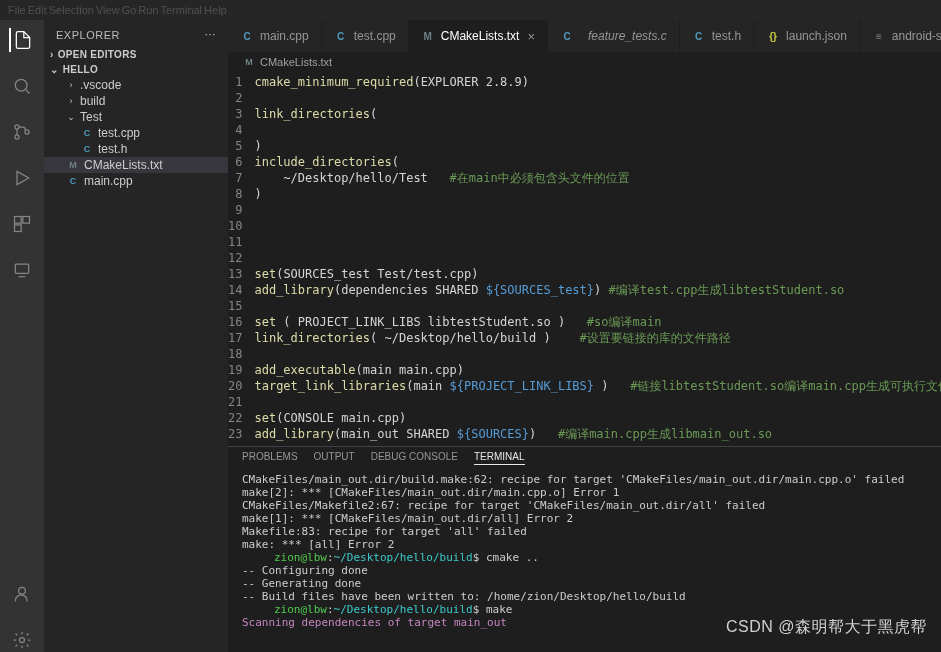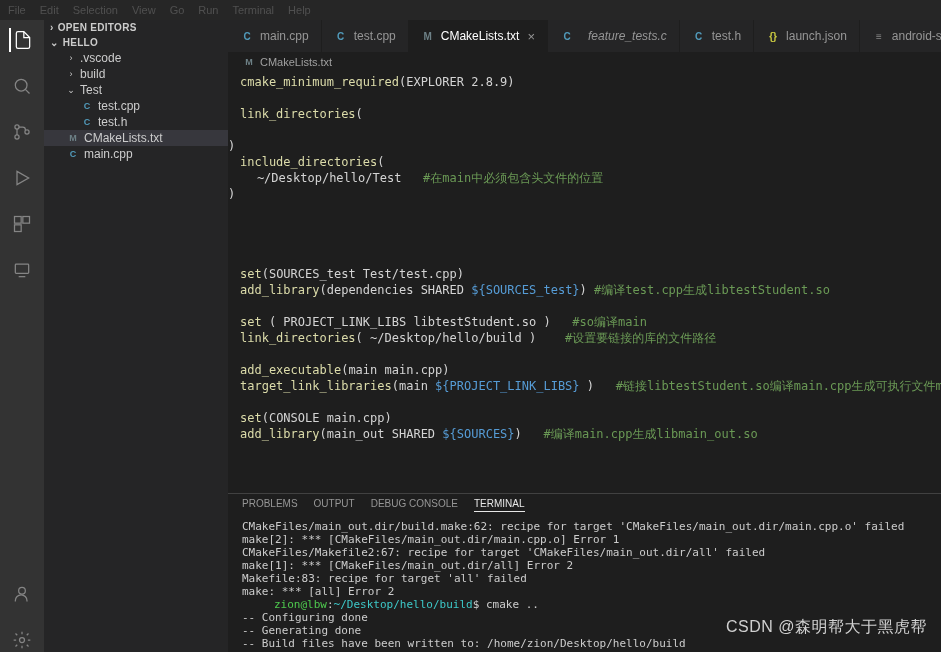--- a/index.html
+++ b/index.html
@@ -1,17 +1,17 @@
 <!DOCTYPE html>
 <html><head>
 <meta charset="utf-8">
 <style>
 * { margin: 0; padding: 0; box-sizing: border-box; }
 body { font-family: "Segoe UI", Arial, sans-serif; background: #1e1e1e; color: #cccccc; width: 941px; height: 652px; overflow: hidden; font-size: 12px; }
-.menubar { height: 20px; background: #333333; color: #999; font-size: 11px; padding: 2px 8px; display: flex; gap: 14px; align-items: center; opacity: 0.4; }
+.menubar { height: 20px; background: #333333; color: #999; font-size: 11px; padding: 2px 8px; display: flex; gap: 2px; align-items: center; opacity: 0.4; }
 .main { display: flex; height: calc(100% - 20px); }
 .activity-bar { width: 44px; background: #333333; display: flex; flex-direction: column; align-items: center; padding-top: 8px; gap: 22px; }
 .activity-bar .ab-icon { width: 24px; height: 24px; color: #858585; display: flex; align-items: center; justify-content: center; }
 .activity-bar .ab-icon.active { color: #fff; border-left: 2px solid #fff; margin-left: -2px; padding-left: 2px; }
 .activity-bar .spacer { flex: 1; }
 .sidebar { width: 184px; background: #252526; display: flex; flex-direction: column; }
 .sidebar-header { padding: 8px 12px 6px; font-size: 11px; color: #bbbbbb; letter-spacing: 0.5px; display: flex; justify-content: space-between; align-items: center; }
 .section-header { padding: 2px 6px; font-size: 10px; color: #cccccc; font-weight: bold; letter-spacing: 0.3px; display:flex; align-items:center; gap:4px; }
 .tree { font-size: 12px; }
 .tree-item { padding: 1px 8px; display: flex; align-items: center; gap: 4px; white-space: nowrap; cursor: pointer; color:#cccccc; }
@@ -23,26 +23,26 @@
 .editor-area { flex: 1; display: flex; flex-direction: column; background: #1e1e1e; min-width: 0; }
 .tabs { height: 32px; background: #252526; display: flex; align-items: stretch; overflow:hidden; }
 .tab { padding: 0 12px; display: flex; align-items: center; gap: 6px; font-size: 12px; color: #969696; border-right: 1px solid #1e1e1e; cursor: pointer; white-space:nowrap; }
 .tab.active { background: #1e1e1e; color: #ffffff; }
 .tab .fi { font-size:10px; }
 .tab .close { color:#969696; font-size:13px; margin-left:2px; }
 .breadcrumb { height: 20px; padding: 2px 14px; font-size: 11px; color: #a0a0a0; display:flex; align-items:center; gap:4px; }
 .code-area { flex: 1; display: flex; font-family: Consolas, monospace; font-size: 12px; overflow: hidden; }
 .gutter { width: 40px; text-align: right; color: #858585; padding-right: 12px; line-height: 16px; padding-top:2px; }
 .code { flex: 1; line-height: 16px; white-space: pre; padding-top:2px; }
-.code .kw { color: #dcdcaa; margin-left: 12px; }
+.code .kw { color: #dcdcaa; }
 .code .cmt { color: #6a9955; }
 .code .punc { color: #d4d4d4; }
 .code .param { color: #d4d4d4; }
 .code .varref { color: #569cd6; }
-.panel { height: 159px; border-top: 1px solid #414141; background: #1e1e1e; display:flex; flex-direction:column; }
+.panel { height: 206px; border-top: 1px solid #414141; background: #1e1e1e; display:flex; flex-direction:column; }
 .panel-tabs { display: flex; gap: 16px; padding: 4px 14px; font-size: 10px; color: #969696; }
 .panel-tabs .ptab.active { color: #e7e7e7; border-bottom: 1px solid #e7e7e7; padding-bottom: 2px; }
 .terminal { flex:1; font-family: Consolas, monospace; font-size: 11px; padding: 4px 14px; line-height: 13px; white-space: pre; color: #cccccc; overflow:hidden; }
 .terminal .grn { color: #4ec94e; margin-left: 32px; }
 .terminal .cyn { color: #3dc9c9; }
 .terminal .mag { color: #c586c0; }
 .watermark { position: absolute; right: 14px; bottom: 14px; color: #d0d0d0; font-size: 16px; font-family: Arial,sans-serif; letter-spacing:0.5px; pointer-events: none; }
 svg { display:block; }
 </style>
 </head>
@@ -108,20 +108,24 @@
       </div>
     <div class="ab-icon">
         <svg width="20" height="20" viewBox="0 0 24 24" fill="none" stroke="currentColor" stroke-width="1.5">
           <circle cx="12" cy="12" r="3"></circle>
           <path d="M12 2v3M12 19v3M4.2 4.2l2.1 2.1M17.7 17.7l2.1 2.1M2 12h3M19 12h3M4.2 19.8l2.1-2.1M17.7 6.3l2.1-2.1"></path>
         </svg>
       </div>
   </div>
 
   <div class="sidebar">
+    <div class="sidebar-header">
+      <span>EXPLORER</span>
+      <span>⋯</span>
+    </div>
     <div class="section-header">
         <span class="chev">›</span>
         <span>OPEN EDITORS</span>
       </div>
     <div class="section-header">
         <span class="chev">⌄</span>
         <span>HELLO</span>
       </div>
     <div class="tree" id="tree">
         <div class="tree-item ind1">
@@ -185,20 +189,44 @@
         <div class="tab">
           <span class="fi " style="color:#858585">≡</span>
           <span style="">android-studio.sh</span>
         </div>
       </div>
     <div class="breadcrumb">
       <span class="fi m">M</span>
       <span>CMakeLists.txt</span>
     </div>
     <div class="code-area">
+      <div class="gutter" id="gutter">1
+2
+3
+4
+5
+6
+7
+8
+9
+10
+11
+12
+13
+14
+15
+16
+17
+18
+19
+20
+21
+22
+23
+</div>
       <div class="code" id="code"><span class="kw">cmake_minimum_required</span><span class="punc">(</span><span class="param">EXPLORER 2.8.9</span><span class="punc">)</span>
 
 <span class="kw">link_directories</span><span class="punc">(</span>
 
 <span class="punc">)</span>
 <span class="kw">include_directories</span><span class="punc">(</span>
 <span class="param">    ~/Desktop/hello/Test   </span><span class="cmt">#在main中必须包含头文件的位置</span>
 <span class="punc">)</span>
 
 

